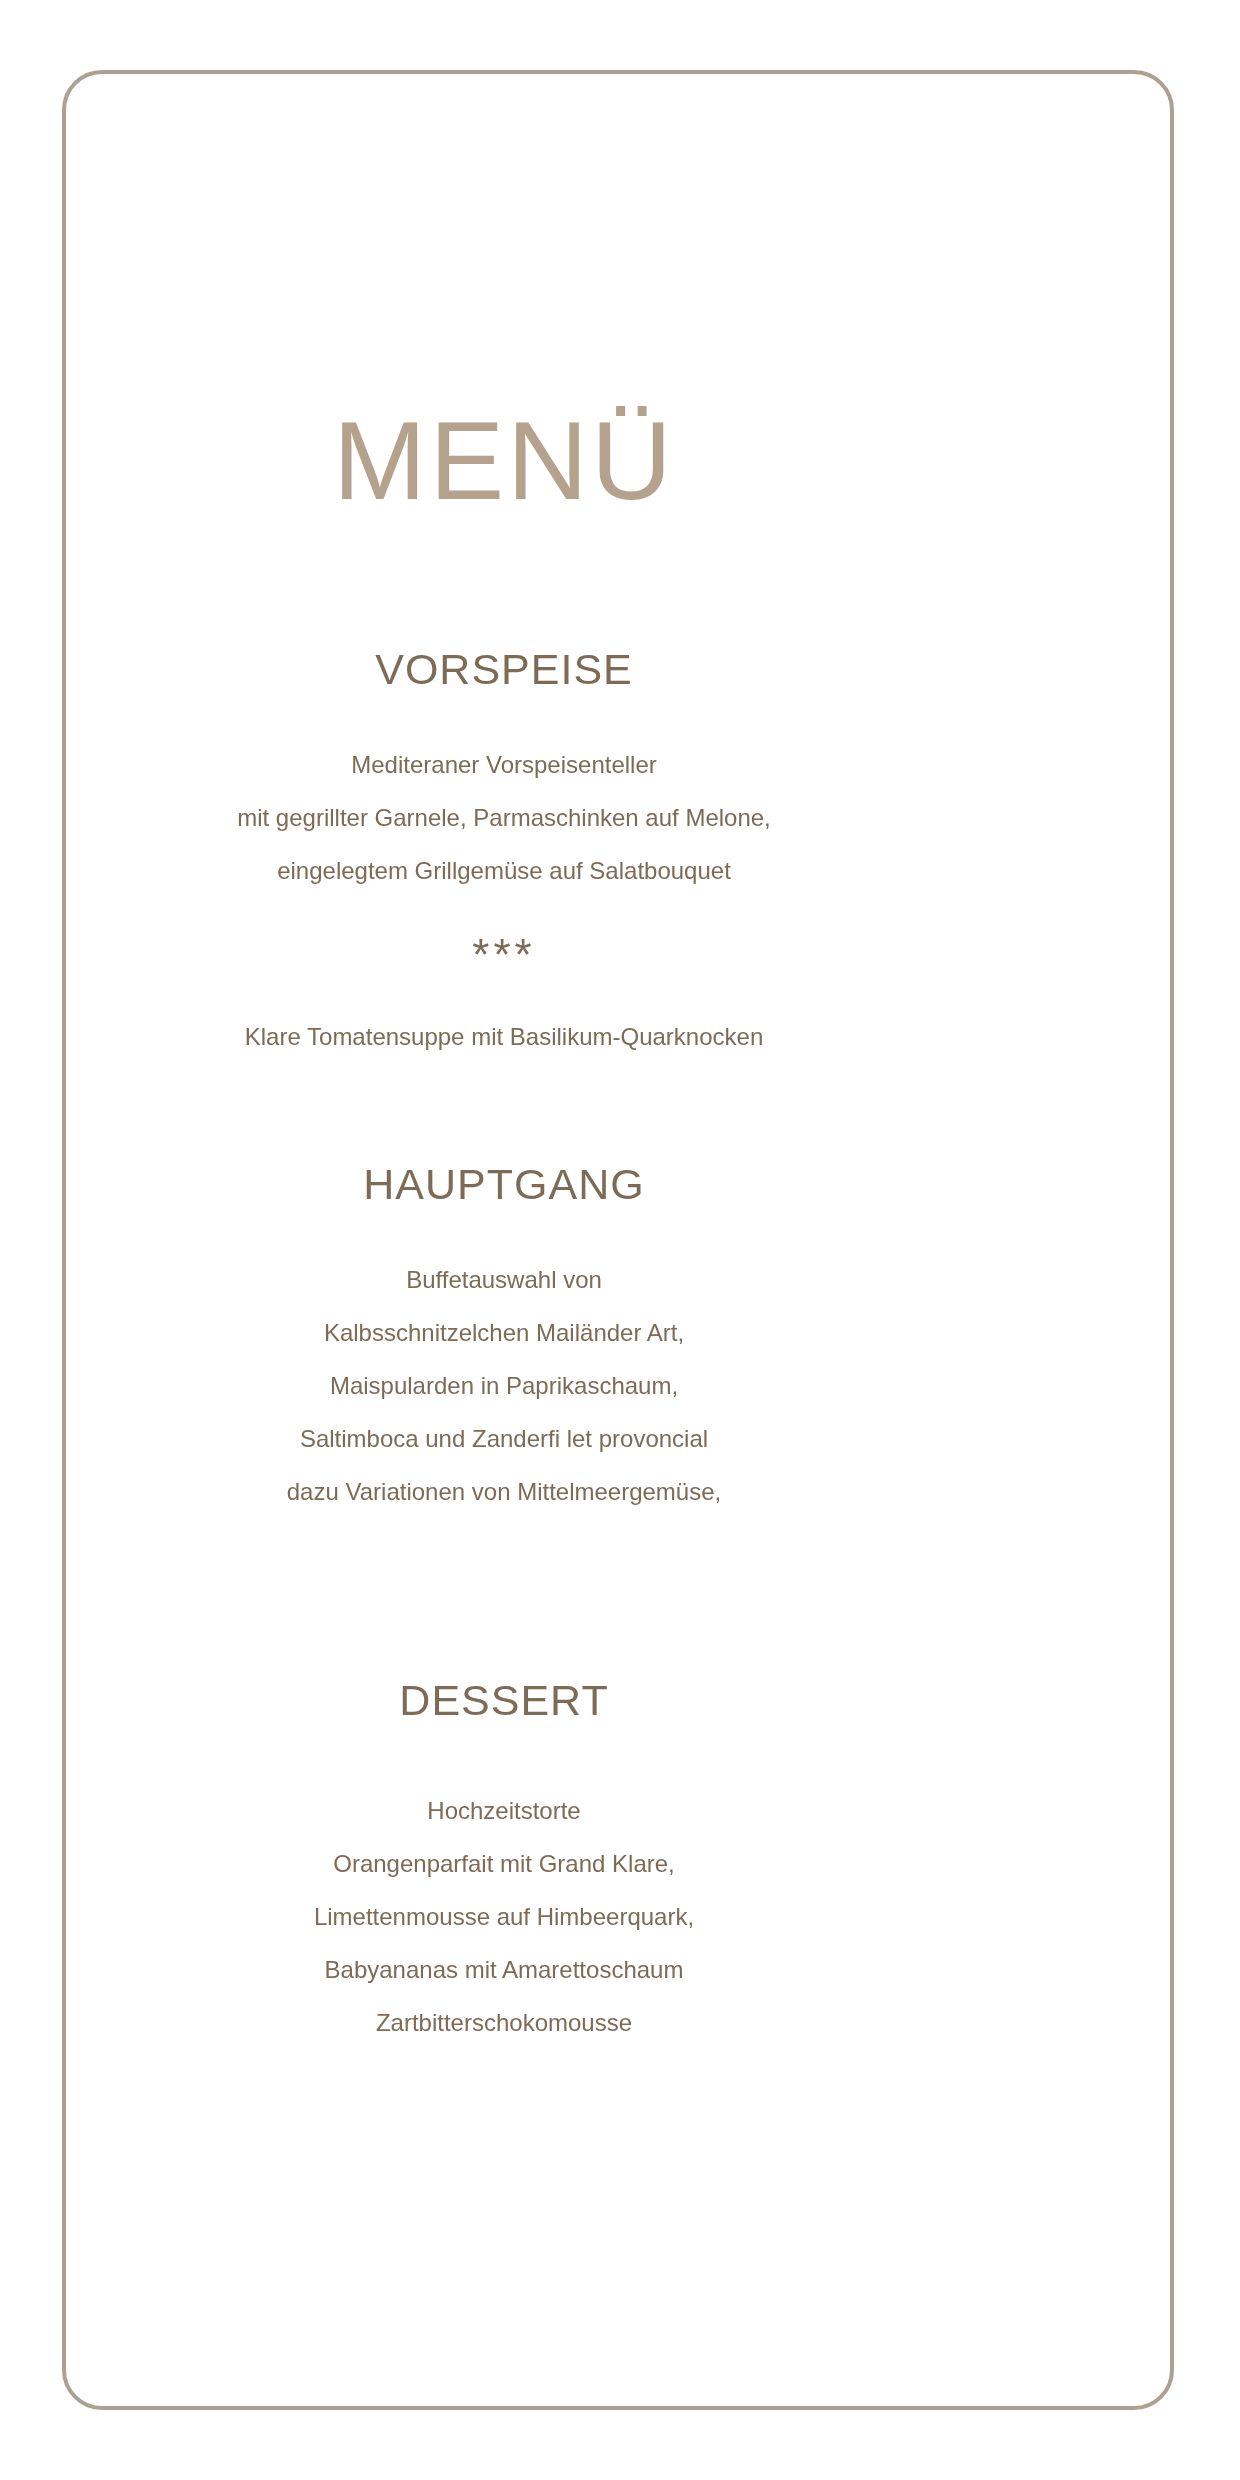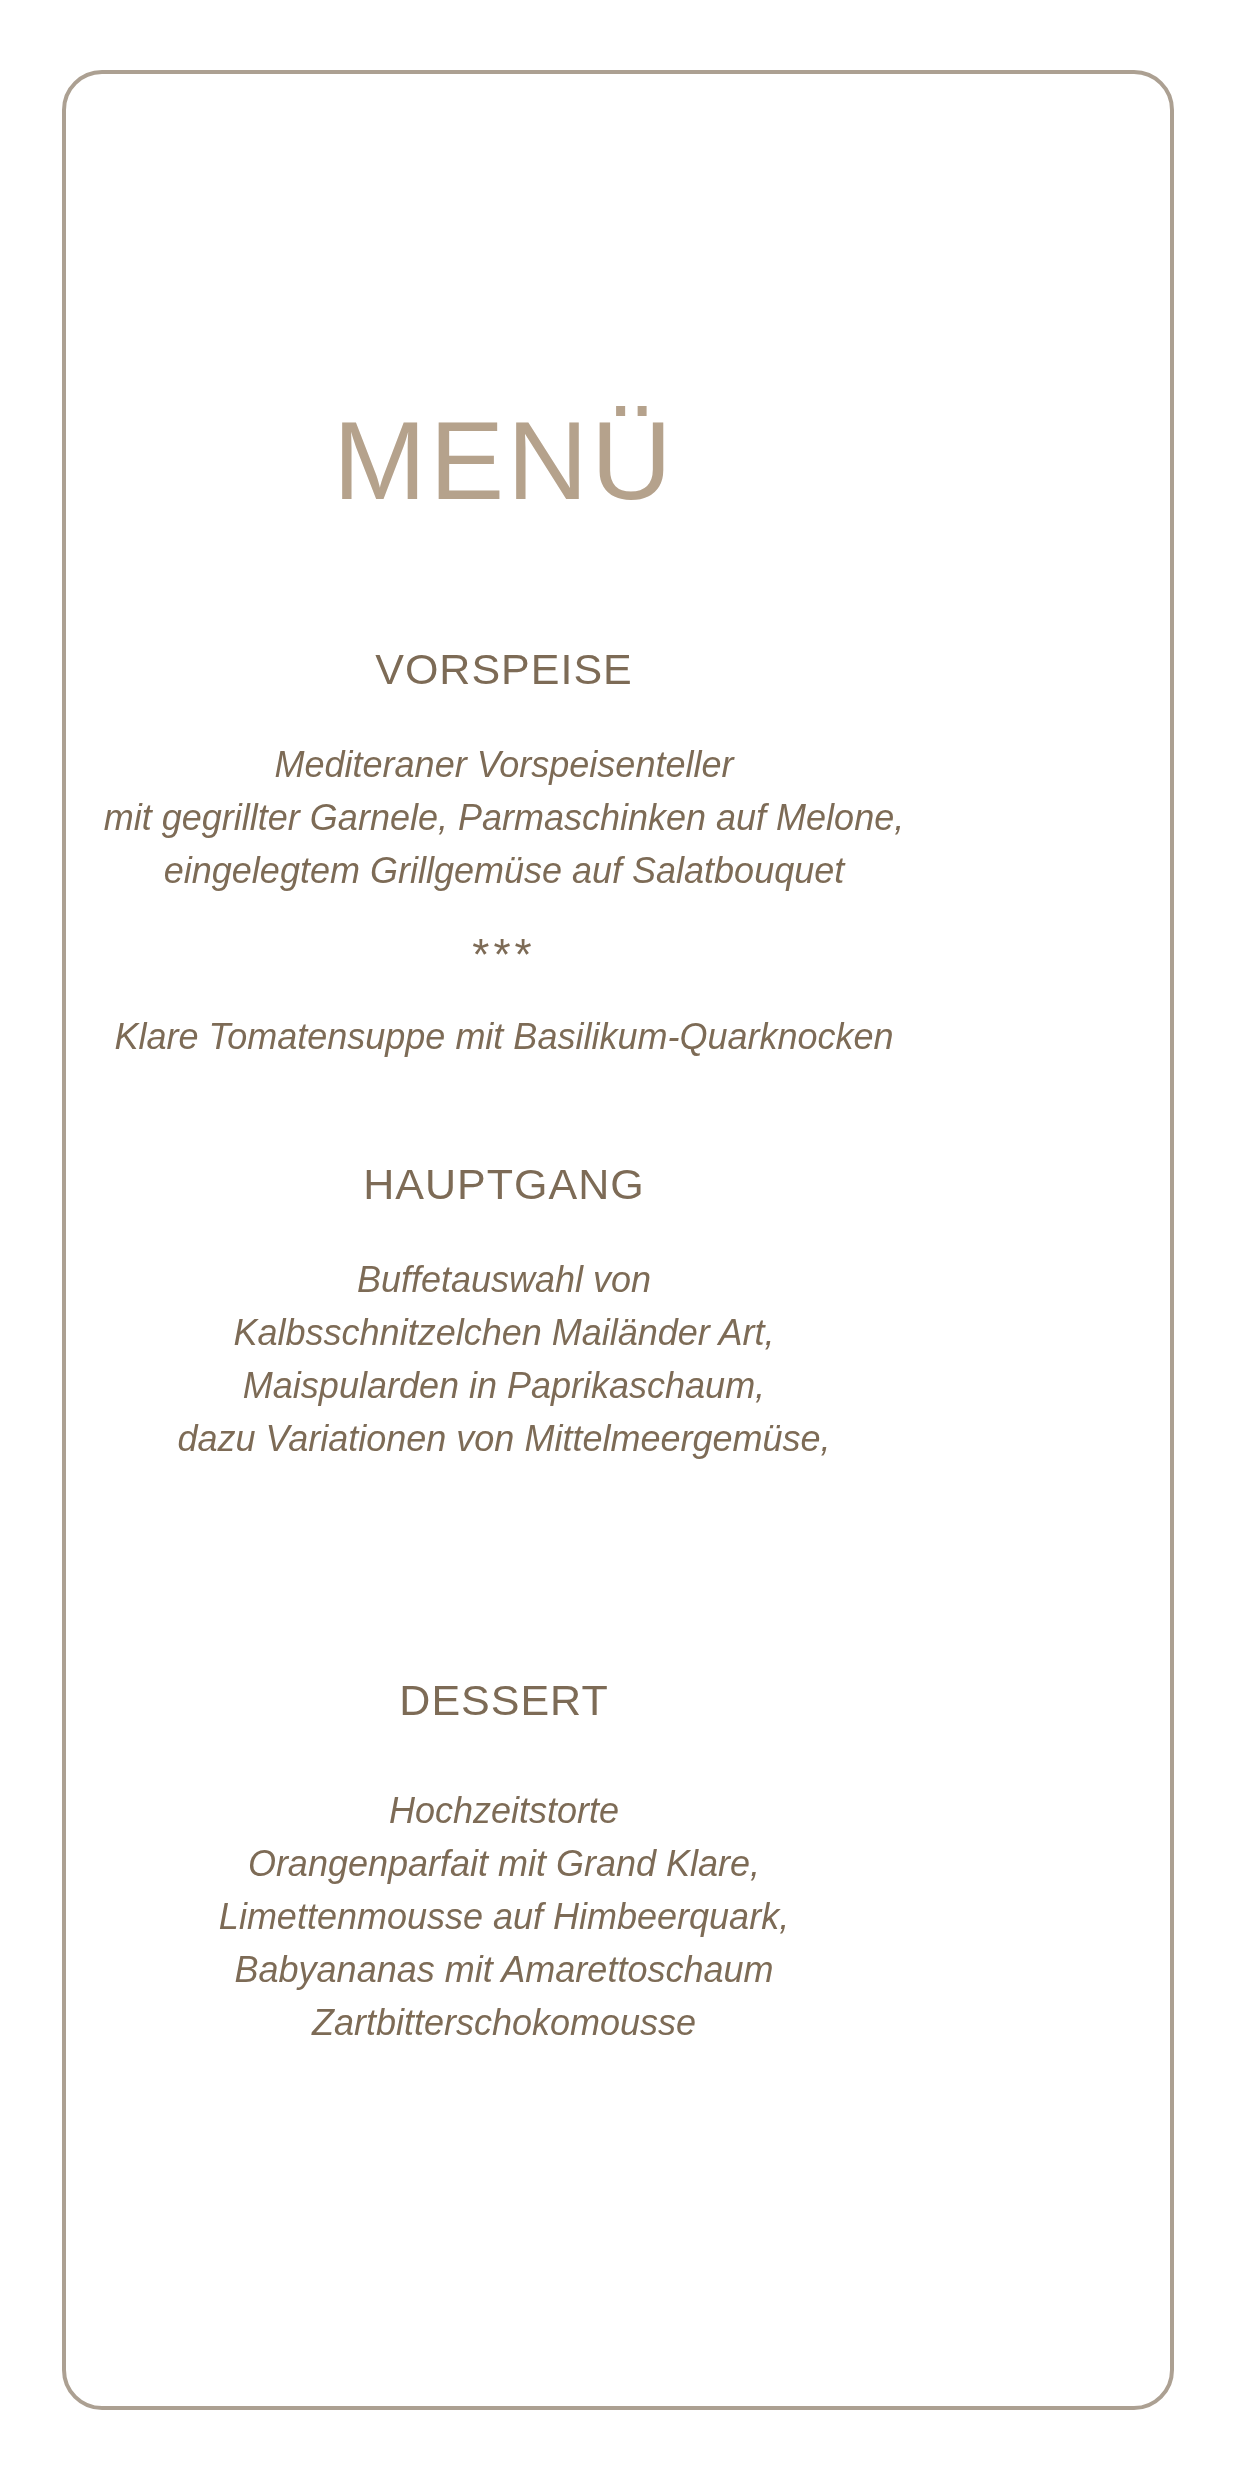--- a/index.html
+++ b/index.html
@@ -49,25 +49,24 @@
     font-size: 43px;
     line-height: 1;
     font-weight: 300;
     letter-spacing: 1px;
     color: var(--text);
   }
   .heading-vorspeise { top: 648px; }
   .heading-hauptgang { top: 1163px; }
   .heading-dessert   { top: 1679px; }
   .body-block {
-    font-size: 36px;
+    font-size: 24px;
     line-height: 53px;
     font-weight: 300;
     color: var(--text);
-    font-style: italic;
   }
   .vorspeise-course-1 { top: 738px; }
   .vorspeise-course-2 { top: 1010px; }
   .hauptgang-course-1 { top: 1253px; }
   .dessert-course-1   { top: 1768px; margin-top: 16px; }
   .separator {
     top: 933px;
     font-size: 44px;
     line-height: 1;
     letter-spacing: 4px;
@@ -94,20 +93,21 @@
 <div class="abs body-block vorspeise-course-2">
   <div>Klare Tomatensuppe mit Basilikum-Quarknocken</div>
 </div>
 
 <div class="abs heading heading-hauptgang">HAUPTGANG</div>
 
 <div class="abs body-block hauptgang-course-1">
   <div>Buffetauswahl von</div>
   <div>Kalbsschnitzelchen Mailänder Art,</div>
   <div>Maispularden in Paprikaschaum,</div>
+  <div>Saltimboca und Zanderfi let provoncial</div>
   <div>dazu Variationen von Mittelmeergemüse,</div>
 </div>
 
 <div class="abs heading heading-dessert">DESSERT</div>
 
 <div class="abs body-block dessert-course-1">
   <div>Hochzeitstorte</div>
   <div>Orangenparfait mit Grand Klare,</div>
   <div>Limettenmousse auf Himbeerquark,</div>
   <div>Babyananas mit Amarettoschaum</div>

